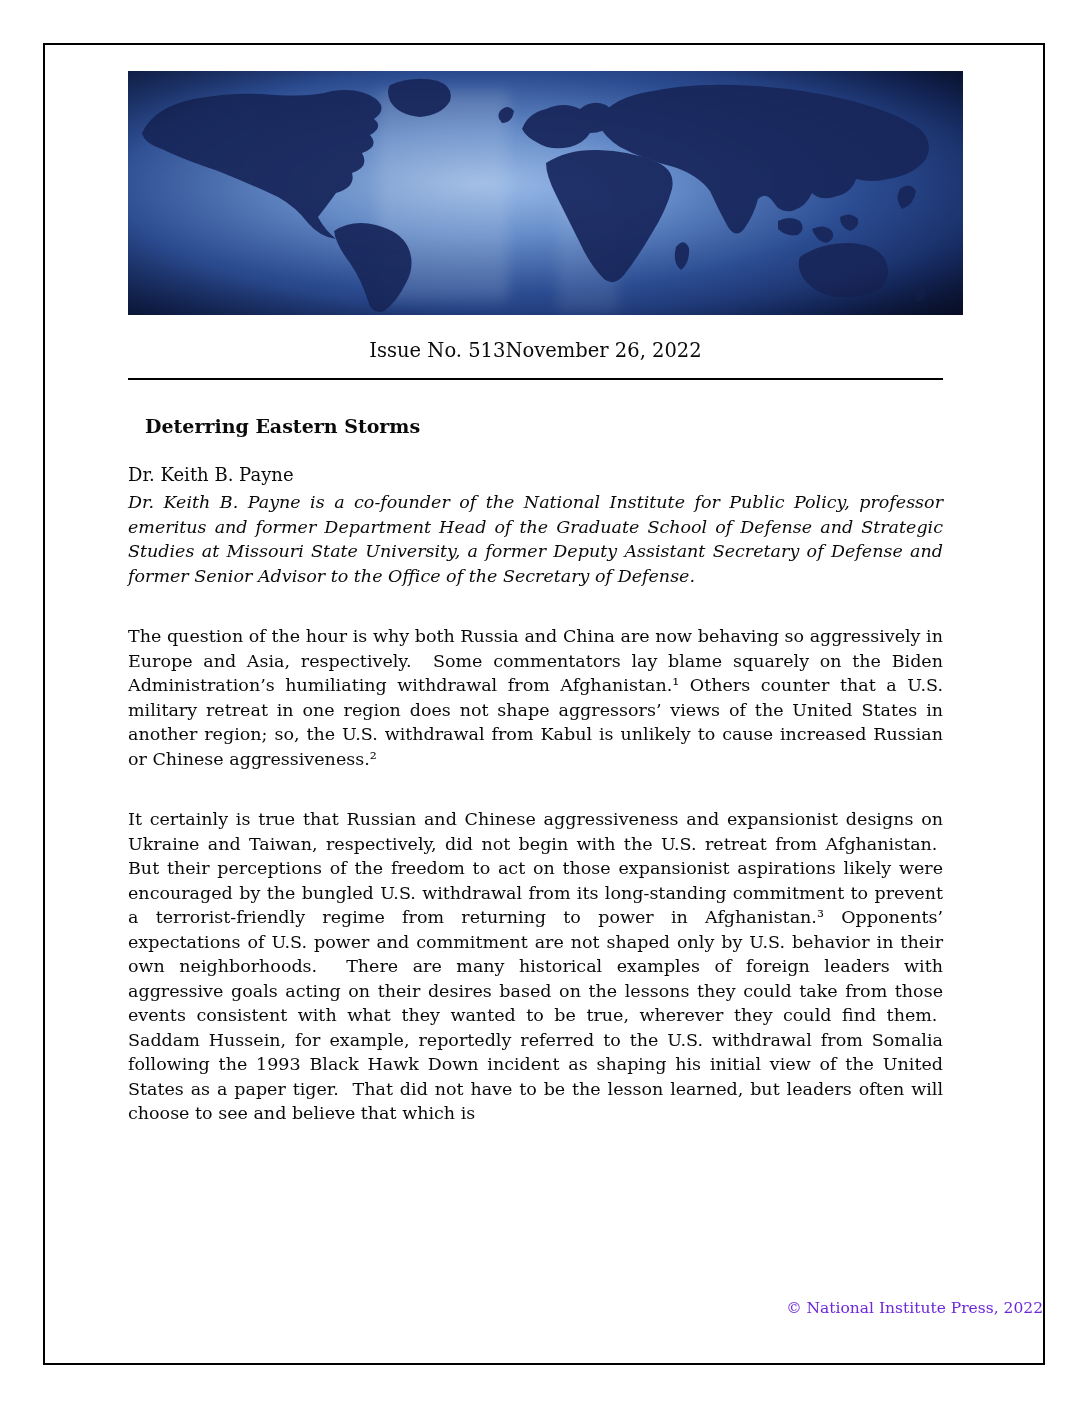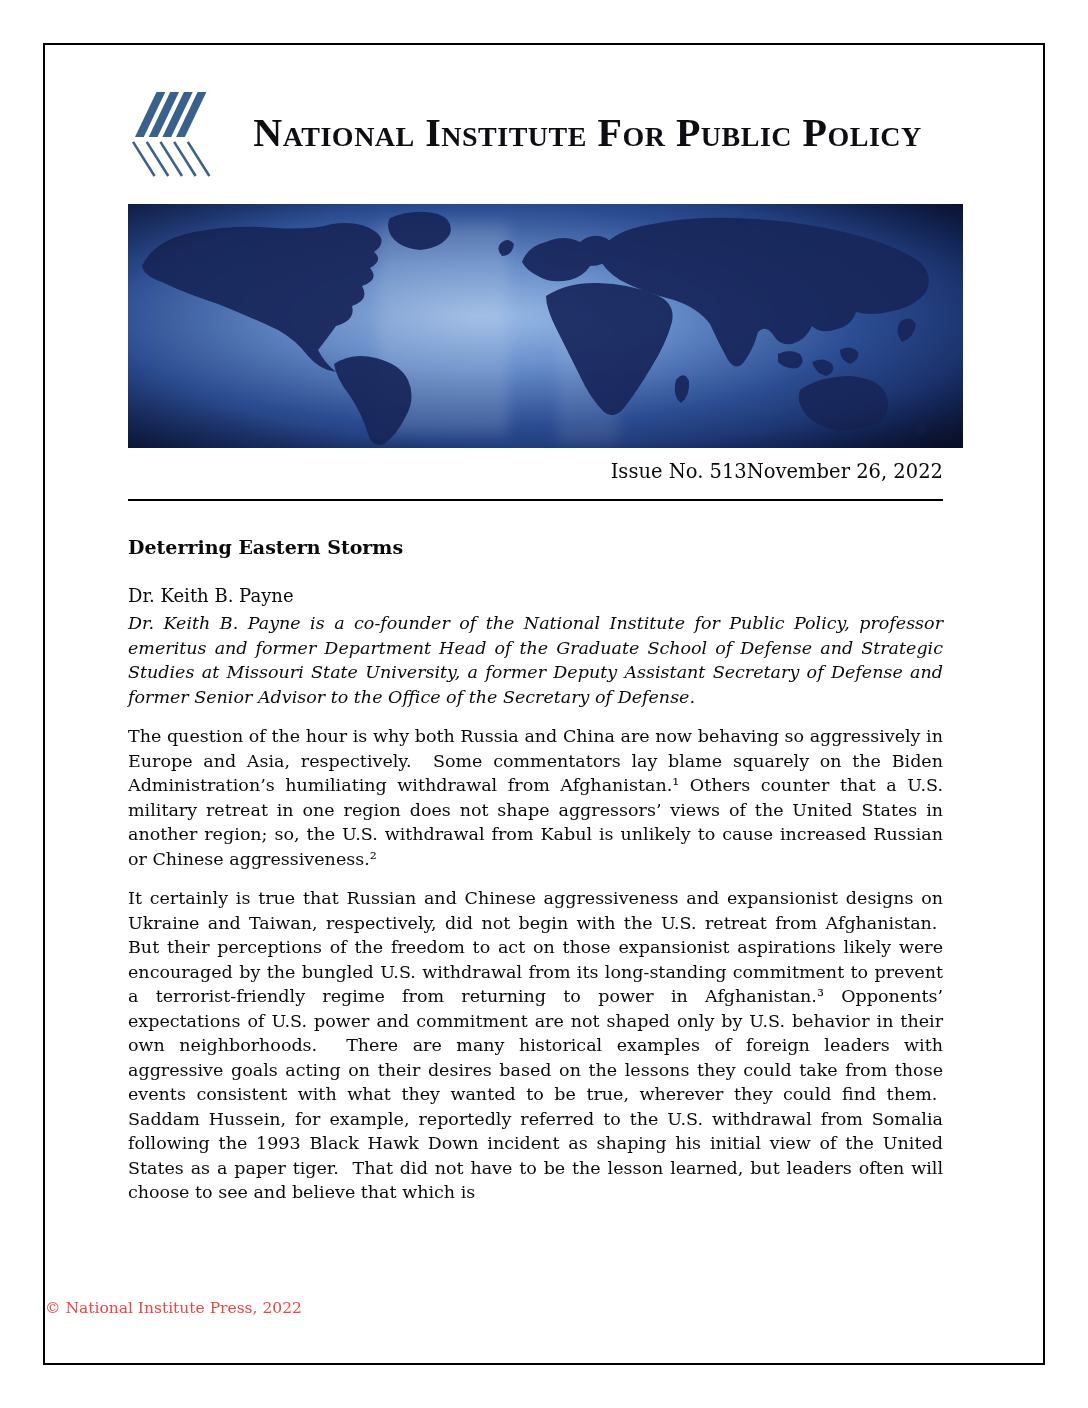--- a/index.html
+++ b/index.html
@@ -38,62 +38,44 @@
 
   
   .series-title {
     margin-top: 12px; text-align: center;
     font-variant: small-caps; font-weight: normal;
     font-size: 62px; line-height: 1.15; letter-spacing: 1px;
     color: #4b7ac1;
   }
 
   .issue-row {
-    display: flex; justify-content: flex-end;
-    margin-top: 12px; font-size: 19.5px; line-height: 1.2;
+    display: flex; justify-content: center;
+    margin-top: 24px; font-size: 19.5px; line-height: 1.2;
   }
   .rule { border: none; border-top: 2.4px solid #000000; margin: 16px 0 0 0; }
 
   
   article { margin-top: 34px; font-size: 17.5px; line-height: 24.5px; }
-  .article-title { font-size: 19px; font-weight: bold; margin: 0; line-height: 24.5px; }
+  .article-title { font-size: 19px; font-weight: bold; margin: 17px; line-height: 24.5px; }
   .author { margin: 24px 0 2px 0; font-size: 18px; }
   .bio { font-style: italic; margin: 3px 0 4px 0; text-align: justify; }
-  .para { margin: 15px 0 0 0; text-align: justify; }
+  .para { margin: 36px 0 0 0; text-align: justify; }
 
   .footer {
     position: absolute; left: 0; right: 0; bottom: 46px;
-    text-align: left; font-size: 15.5px; color: #ef4444;
+    text-align: right; font-size: 15.5px; color: #6d28d9;
   }
 </style>
 </head>
 <body>
 
 <div class="page">
   <div class="frame">
     <div class="content">
 
-      <header class="masthead">
-        <svg class="logo" viewBox="0 0 104 92" aria-hidden="true">
-          <g fill="#3a618b">
-            <polygon points="6,50 28,4 37,4 15,50"></polygon>
-            <polygon points="20,50 42,4 51,4 29,50"></polygon>
-            <polygon points="34,50 56,4 65,4 43,50"></polygon>
-            <polygon points="48,50 70,4 79,4 57,50"></polygon>
-          </g>
-          <g stroke="#3a618b" stroke-width="2.6" fill="none">
-            <line x1="4" y1="55" x2="26" y2="90"></line>
-            <line x1="18" y1="55" x2="40" y2="90"></line>
-            <line x1="32" y1="55" x2="54" y2="90"></line>
-            <line x1="46" y1="55" x2="68" y2="90"></line>
-            <line x1="60" y1="55" x2="82" y2="90"></line>
-          </g>
-        </svg>
-        <div class="org-name">National Institute For Public Policy</div>
-      </header>
 
       <div class="banner">
         <svg viewBox="0 0 835 244" preserveAspectRatio="none" aria-hidden="true">
           <defs>
             <radialGradient id="ocean" cx="42%" cy="46%" r="78%">
               <stop offset="0%" stop-color="#9dbde8"></stop>
               <stop offset="28%" stop-color="#6b93d2"></stop>
               <stop offset="58%" stop-color="#30549f"></stop>
               <stop offset="84%" stop-color="#182f6b"></stop>
               <stop offset="100%" stop-color="#0c1638"></stop>

